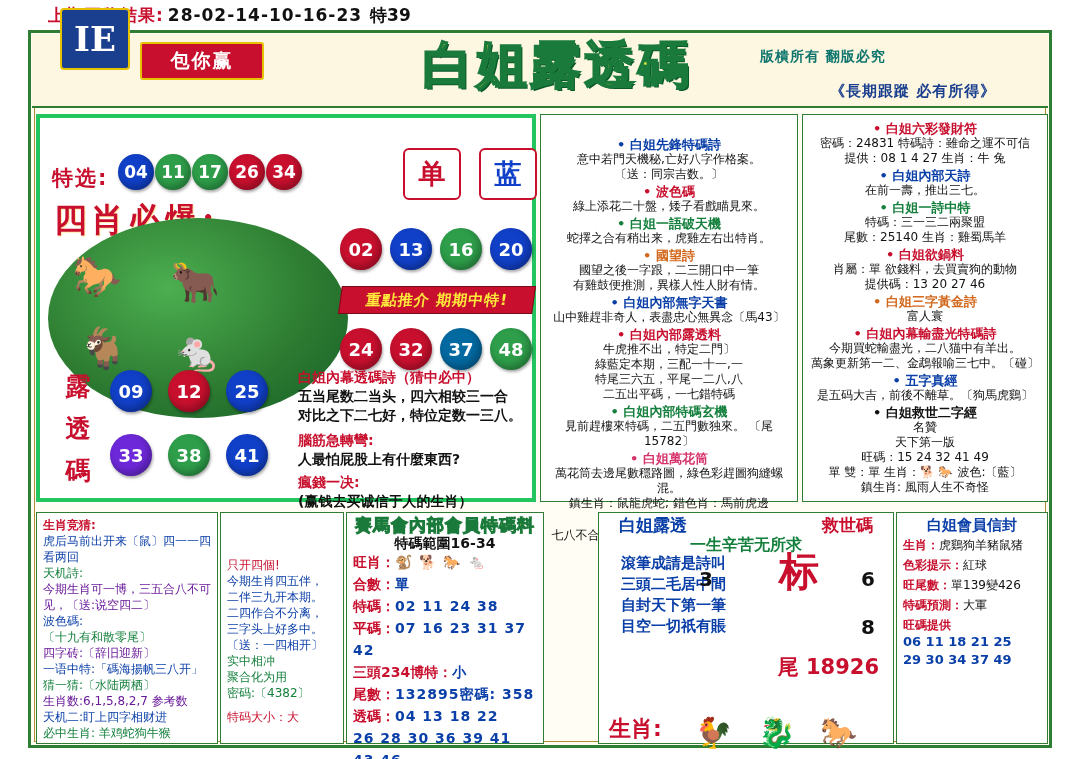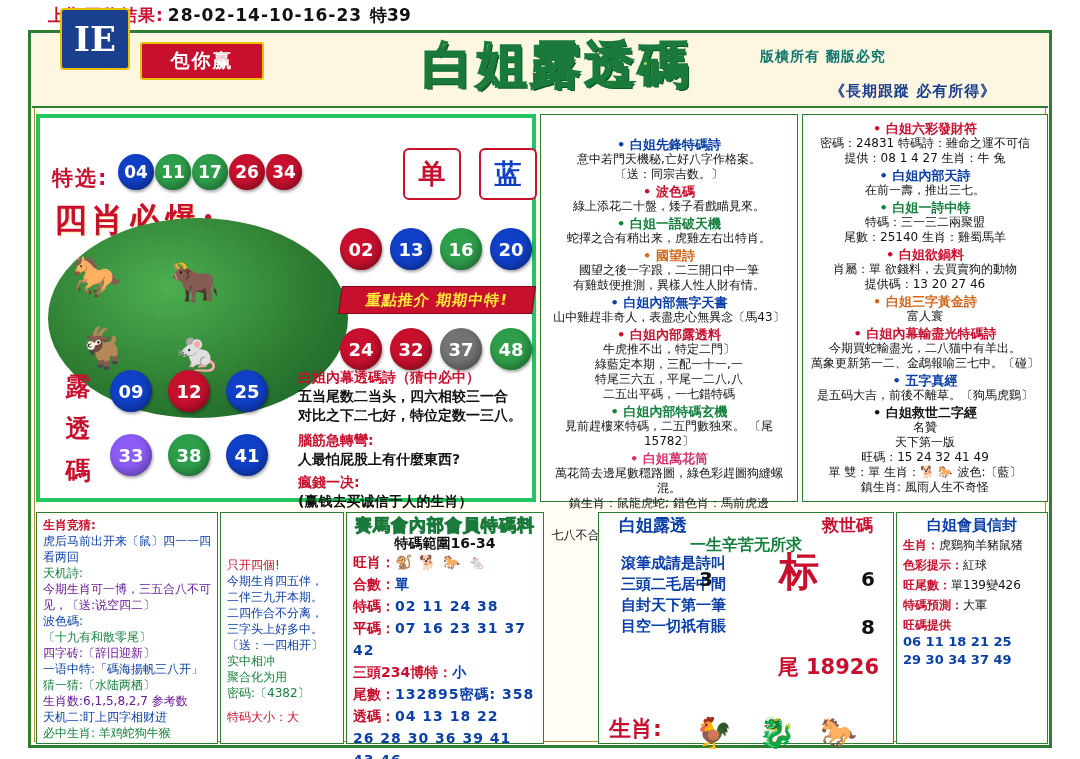--- a/index.html
+++ b/index.html
@@ -259,35 +259,35 @@
       <span class="animal" style="left:112px;top:86px;">🐁</span>
     </div>
 
     <div class="rightballs" id="rightBalls">
         <div class="ball" style="background: rgb(200, 16, 46); left: 0px; top: 0px;">02</div>
         <div class="ball" style="background: rgb(17, 64, 200); left: 50px; top: 0px;">13</div>
         <div class="ball" style="background: rgb(46, 158, 74); left: 100px; top: 0px;">16</div>
         <div class="ball" style="background: rgb(17, 64, 200); left: 150px; top: 0px;">20</div>
         <div class="ball" style="background: rgb(200, 16, 46); left: 0px; top: 100px;">24</div>
         <div class="ball" style="background: rgb(200, 16, 46); left: 50px; top: 100px;">32</div>
-        <div class="ball" style="background: #737373; left: 100px; top: 100px;">37</div>
+        <div class="ball" style="background: #0369a1; left: 100px; top: 100px;">37</div>
         <div class="ball" style="background: rgb(46, 158, 74); left: 150px; top: 100px;">48</div>
       </div>
     <div class="zhongdian">重點推介 期期中特!</div>
 
     <div class="lutouma" id="lutouma">
         <div>露</div>
         <div>透</div>
         <div>碼</div>
       </div>
     <div class="lowballs" id="lowBalls">
         <div class="ball" style="background: rgb(17, 64, 200); left: 0px; top: 0px;">09</div>
         <div class="ball" style="background: rgb(200, 16, 46); left: 58px; top: 0px;">12</div>
         <div class="ball" style="background: rgb(17, 64, 200); left: 116px; top: 0px;">25</div>
-        <div class="ball" style="background: #8b5cf6; left: 0px; top: 64px;">33</div>
+        <div class="ball" style="background: #6d28d9; left: 0px; top: 64px;">33</div>
         <div class="ball" style="background: rgb(46, 158, 74); left: 58px; top: 64px;">38</div>
         <div class="ball" style="background: rgb(17, 64, 200); left: 116px; top: 64px;">41</div>
       </div>
 
     <div class="poemblock">
       <div class="ttl">白姐內幕透碼詩（猜中必中）</div>
       <div class="p2">五当尾数二当头，四六相较三一合</div>
       <div class="p2">对比之下二七好，特位定数一三八。</div>
       <div class="red" style="margin-top:6px">腦筋急轉彎:</div>
       <div class="p2">人最怕屁股上有什麼東西?</div>

